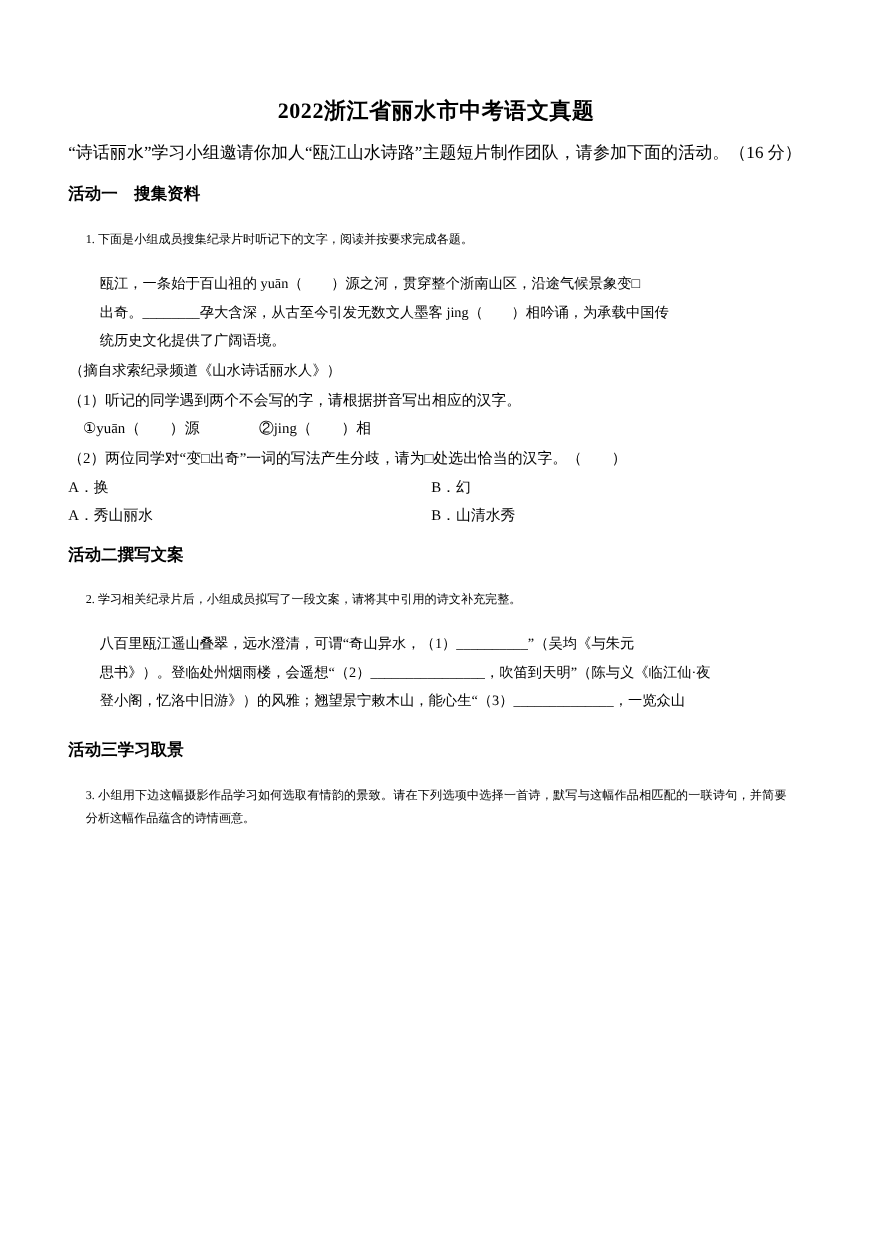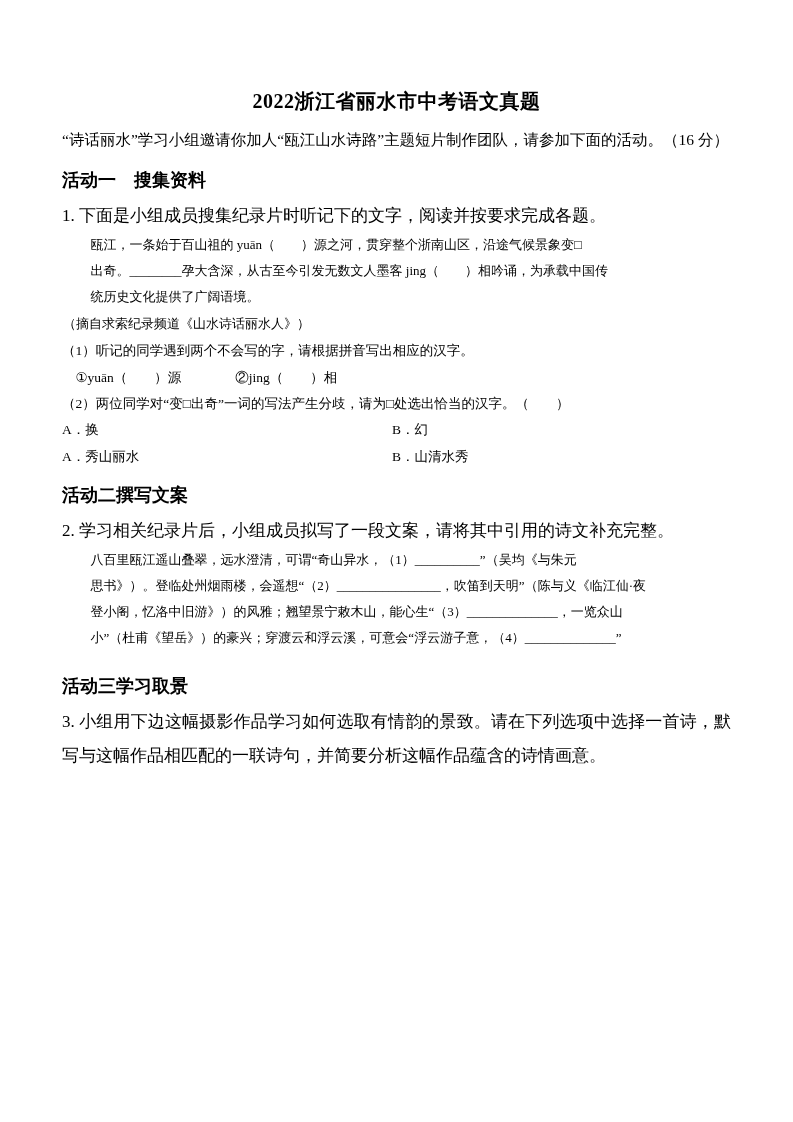--- a/index.html
+++ b/index.html
@@ -31,30 +31,30 @@
     line-height: 1.5;
   }
   .lead {
     font-size: 15.5px;
     font-weight: normal;
     line-height: 2.0;
     text-align: justify;
     margin: 0 0 6px 0;
   }
   .section-head {
-    font-size: 18px;
+    font-size: 15px;
     font-weight: bold;
     line-height: 1.9;
     margin: 8px 0 2px 0;
   }
   .q {
-    font-size: 17px;
+    font-size: 11px;
     line-height: 1.95;
     text-align: justify;
-    margin: 0;
+    margin: 16px;
   }
   .passage {
     font-size: 13px;
     line-height: 2.0;
     text-align: justify;
     text-indent: 2.2em;
     margin: 0;
   }
   .source {
     font-size: 13px;
@@ -112,21 +112,20 @@
     <span class="opt-b">B．山清水秀</span>
   </div>
 
   <div class="section-head">活动二撰写文案</div>
 
   <div class="q">2. 学习相关纪录片后，小组成员拟写了一段文案，请将其中引用的诗文补充完整。</div>
 
   <div class="passage">八百里瓯江遥山叠翠，远水澄清，可谓“奇山异水，（1）__________”（吴均《与朱元</div>
   <div class="passage cont">思书》）。登临处州烟雨楼，会遥想“（2）________________，吹笛到天明”（陈与义《临江仙·夜</div>
   <div class="passage cont">登小阁，忆洛中旧游》）的风雅；翘望景宁敕木山，能心生“（3）______________，一览众山</div>
-  <div class="passage cont">小”（杜甫《望岳》）的豪兴；穿渡云和浮云溪，可意会“浮云游子意，（4）______________”</div>
 
   <div class="blk-gap"></div>
 
   <div class="section-head">活动三学习取景</div>
 
   <div class="q">3. 小组用下边这幅摄影作品学习如何选取有情韵的景致。请在下列选项中选择一首诗，默写与这幅作品相匹配的一联诗句，并简要分析这幅作品蕴含的诗情画意。</div>
 
 </div>
 
 </body></html>

